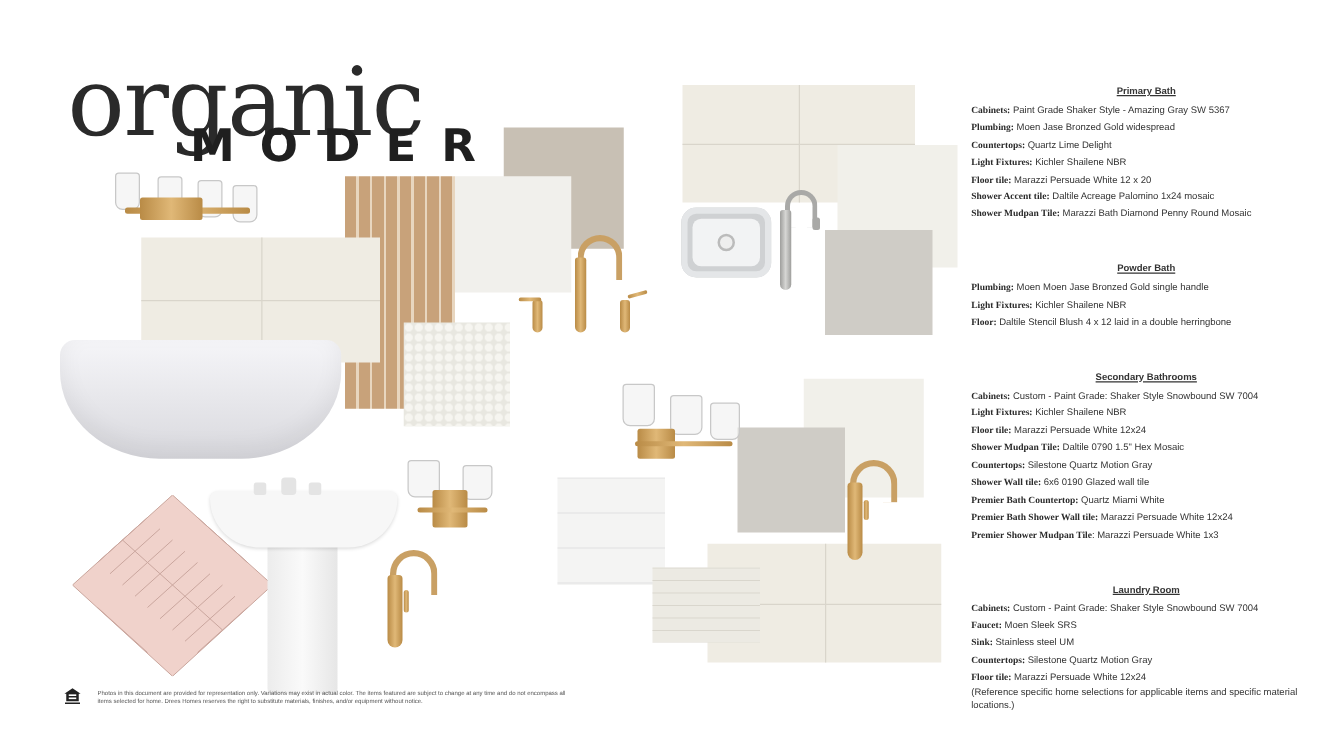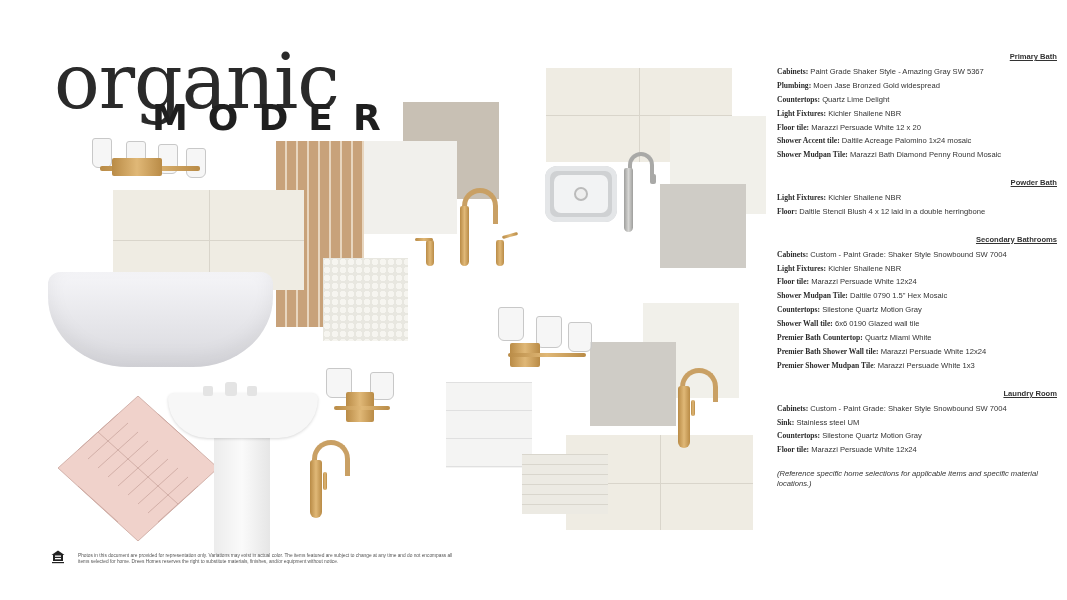--- a/index.html
+++ b/index.html
@@ -45,24 +45,24 @@
   .gold { background: linear-gradient(90deg, #b98b46, #e0b877, #b98b46); }
   .glass { border: 1px solid #c8c8c8; background: rgba(240,240,240,0.6); border-radius: 3px 3px 6px 6px; }
 
   
   .ss-sink { left: 545px; top: 166px; width: 72px; height: 56px; background: #cfd1d3; border-radius: 12px; box-shadow: inset 0 0 0 5px #e4e6e8; }
   .ss-sink .bowl { position: absolute; left: 9px; top: 9px; right: 9px; bottom: 9px; background: #f2f3f4; border-radius: 7px; }
   .ss-sink .drain { position: absolute; left: 29px; top: 21px; width: 14px; height: 14px; border-radius: 50%; border: 2px solid #bbb; background: #eee; }
 
   
   .specs { left: 777px; top: 50px; width: 280px; font-family: "Liberation Sans", sans-serif; font-size: 7.6px; color: #333; line-height: 13.9px; }
-  .specs .sec-title { text-align: right; font-weight: 700; text-decoration: underline; margin-bottom: 1px; }
+  .specs .sec-title { text-align: center; font-weight: 700; text-decoration: underline; margin-bottom: 1px; margin-top: 16px; }
   .specs .row b { font-weight: 700; color: #2a2a2a; font-family: Liberation Serif, serif; }
   .specs .gap { height: 13.9px; }
-  .specs .note { font-style: italic; line-height: 10px; margin-top: 12px; }
+  .specs .note { line-height: 10px; }
 
   
   .eho { left: 51px; top: 550px; width: 14px; height: 14px; }
   .disclaimer { left: 78px; top: 553px; width: 380px; font-size: 4.8px; line-height: 6px; color: #555; }
 </style>
 </head>
 <body>
 
 <div class="abs title-organic">organic</div>
 <div class="abs title-modern">MODERN</div>
@@ -174,40 +174,42 @@
     <div class="row"><b>Plumbing:</b><span> Moen Jase Bronzed Gold widespread</span></div>
     <div class="row"><b>Countertops:</b><span> Quartz Lime Delight</span></div>
     <div class="row"><b>Light Fixtures:</b><span> Kichler Shailene NBR</span></div>
     <div class="row"><b>Floor tile:</b><span> Marazzi Persuade White 12 x 20</span></div>
     <div class="row"><b>Shower Accent tile:</b><span> Daltile Acreage Palomino 1x24 mosaic</span></div>
     <div class="row"><b>Shower Mudpan Tile:</b><span> Marazzi Bath Diamond Penny Round Mosaic</span></div>
   </div>
   <div class="gap"></div>
   <div>
     <div class="sec-title">Powder Bath</div>
+    <div class="row"><b>Plumbing:</b><span> Moen Moen Jase Bronzed Gold single handle</span></div>
     <div class="row"><b>Light Fixtures:</b><span> Kichler Shailene NBR</span></div>
     <div class="row"><b>Floor:</b><span> Daltile Stencil Blush 4 x 12 laid in a double herringbone</span></div>
   </div>
   <div class="gap"></div>
   <div>
     <div class="sec-title">Secondary Bathrooms</div>
     <div class="row"><b>Cabinets:</b><span> Custom - Paint Grade: Shaker Style Snowbound SW 7004</span></div>
     <div class="row"><b>Light Fixtures:</b><span> Kichler Shailene NBR</span></div>
     <div class="row"><b>Floor tile:</b><span> Marazzi Persuade White 12x24</span></div>
     <div class="row"><b>Shower Mudpan Tile:</b><span> Daltile 0790 1.5" Hex Mosaic</span></div>
     <div class="row"><b>Countertops:</b><span> Silestone Quartz Motion Gray</span></div>
     <div class="row"><b>Shower Wall tile:</b><span> 6x6 0190 Glazed wall tile</span></div>
     <div class="row"><b>Premier Bath Countertop:</b><span> Quartz Miami White</span></div>
     <div class="row"><b>Premier Bath Shower Wall tile:</b><span> Marazzi Persuade White  12x24</span></div>
     <div class="row"><b>Premier Shower Mudpan Tile</b><span>: Marazzi Persuade White 1x3</span></div>
   </div>
   <div class="gap"></div>
   <div>
     <div class="sec-title">Laundry Room</div>
     <div class="row"><b>Cabinets:</b><span> Custom - Paint Grade: Shaker Style Snowbound SW 7004</span></div>
+    <div class="row"><b>Faucet:</b><span> Moen Sleek SRS</span></div>
     <div class="row"><b>Sink:</b><span> Stainless steel UM</span></div>
     <div class="row"><b>Countertops:</b><span> Silestone Quartz Motion Gray</span></div>
     <div class="row"><b>Floor tile:</b><span> Marazzi Persuade White 12x24</span></div>
   </div>
   <div class="note">(Reference specific home selections for applicable items and specific material locations.)</div>
 </div>
 
 <svg class="abs eho" viewBox="0 0 14 14">
   <polygon points="7,0.5 0.5,5 2,5 2,11 12,11 12,5 13.5,5" fill="#222"></polygon>
   <rect x="4" y="5.5" width="6" height="1.3" fill="#fff"></rect>

